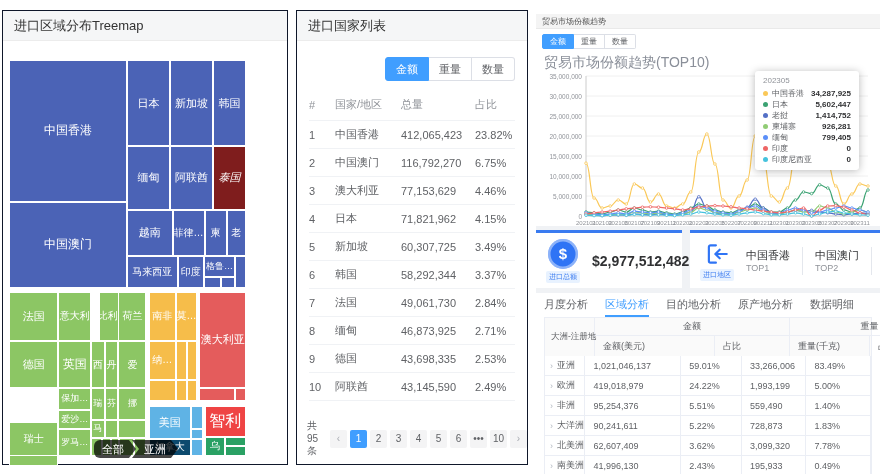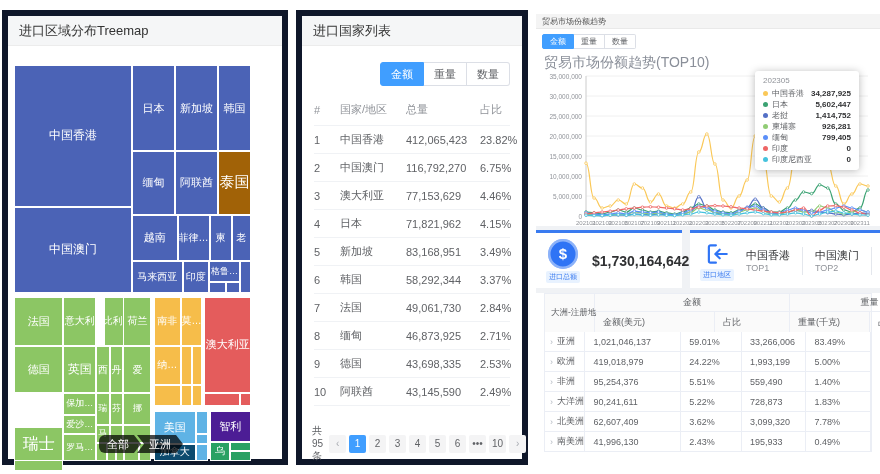--- a/index.html
+++ b/index.html
@@ -1,18 +1,18 @@
 <!DOCTYPE html>
 <html><head>
 <meta charset="utf-8">
 <style>
   * { margin:0; padding:0; box-sizing:border-box; }
   body { font-family:"Liberation Sans","DejaVu Sans",sans-serif; background:#fff; }
   .root { position:relative; width:880px; height:474px; background:#fff; overflow:hidden; }
-  .panel { position:absolute; background:#fff; border:6px solid #0f172a; }
+  .panel { position:absolute; background:#fff; border:1px solid #0f172a; }
   .phead { height:30px; background:#f5f6f7; border-bottom:1px solid #ececec; line-height:30px; padding:0 11px; font-size:13px; color:#333; }
 
   
   .p-left { left:2px; top:10px; width:286px; height:455px; }
   .tm-wrap { position:absolute; left:6px; top:49px; width:237px; height:396px; }
   .tmb { position:absolute; border:1px solid #fff; color:#fff; display:flex; align-items:center; justify-content:center; overflow:hidden; white-space:nowrap; cursor:pointer; }
   .bc { position:absolute; left:91px; bottom:6px; display:flex; z-index:5; }
   .bc-item { background:rgba(0,0,0,.72); color:#fff; font-size:11px; height:18px; line-height:18px; padding:0 12px 0 8px; cursor:pointer; }
   .bc-first { clip-path:polygon(0 0, calc(100% - 7px) 0, 100% 50%, calc(100% - 7px) 100%, 0 100%);border-radius:6px; }
   .bc-second { margin-left:-4px; clip-path:polygon(0 0, calc(100% - 7px) 0, 100% 50%, calc(100% - 7px) 100%, 0 100%, 7px 50%); padding-left:12px; }
@@ -86,21 +86,21 @@
 
   <section class="panel p-left">
     <div class="phead">进口区域分布Treemap</div>
     <div class="tm-wrap">
         <div class="tmb" style="left: 0%; top: 0%; width: 49.8%; height: 35.8%; background: rgb(75, 99, 182); font-size: 12px;">中国香港</div>
         <div class="tmb" style="left: 49.8%; top: 0%; width: 18.2%; height: 21.8%; background: rgb(75, 99, 182); font-size: 11px;">日本</div>
         <div class="tmb" style="left: 68%; top: 0%; width: 18%; height: 21.8%; background: rgb(75, 99, 182); font-size: 11px;">新加坡</div>
         <div class="tmb" style="left: 86%; top: 0%; width: 14%; height: 21.8%; background: rgb(75, 99, 182); font-size: 11px;">韩国</div>
         <div class="tmb" style="left: 49.8%; top: 21.8%; width: 18.2%; height: 16%; background: rgb(75, 99, 182); font-size: 11px;">缅甸</div>
         <div class="tmb" style="left: 68%; top: 21.8%; width: 18%; height: 16%; background: rgb(75, 99, 182); font-size: 11px;">阿联酋</div>
-        <div class="tmb" style="left: 86%; top: 21.8%; width: 14%; height: 16%; background: #a16207; font-size: 15px;">泰国</div>
+        <div class="tmb" style="left: 86%; top: 21.8%; width: 14%; height: 16%; background: #7f1d1d; font-size: 11px; font-style: italic;">泰国</div>
         <div class="tmb" style="left: 0%; top: 35.8%; width: 49.8%; height: 21.8%; background: rgb(75, 99, 182); font-size: 12px;">中国澳门</div>
         <div class="tmb" style="left: 49.8%; top: 37.8%; width: 19.2%; height: 11.7%; background: rgb(75, 99, 182); font-size: 11px;">越南</div>
         <div class="tmb" style="left: 69%; top: 37.8%; width: 13.5%; height: 11.7%; background: rgb(75, 99, 182); font-size: 10px;">菲律…</div>
         <div class="tmb" style="left: 82.5%; top: 37.8%; width: 9.3%; height: 11.7%; background: rgb(75, 99, 182); font-size: 10px;">柬</div>
         <div class="tmb" style="left: 91.8%; top: 37.8%; width: 8.2%; height: 11.7%; background: rgb(75, 99, 182); font-size: 10px;">老</div>
         <div class="tmb" style="left: 49.8%; top: 49.5%; width: 21.4%; height: 8.1%; background: rgb(75, 99, 182); font-size: 10px;">马来西亚</div>
         <div class="tmb" style="left: 71.2%; top: 49.5%; width: 11%; height: 8.1%; background: rgb(75, 99, 182); font-size: 10px;">印度</div>
         <div class="tmb" style="left: 82.2%; top: 49.5%; width: 13.3%; height: 5.3%; background: rgb(75, 99, 182); font-size: 9px;">格鲁…</div>
         <div class="tmb" style="left: 95.5%; top: 49.5%; width: 4.5%; height: 8.1%; background: rgb(75, 99, 182); font-size: 9px;"></div>
         <div class="tmb" style="left: 82.2%; top: 54.8%; width: 7.3%; height: 2.8%; background: rgb(75, 99, 182); font-size: 9px;"></div>
@@ -113,21 +113,21 @@
         <div class="tmb" style="left: 20.8%; top: 71%; width: 13.8%; height: 11.8%; background: rgb(140, 198, 100); font-size: 12px;">英国</div>
         <div class="tmb" style="left: 34.6%; top: 71%; width: 5.8%; height: 11.8%; background: rgb(140, 198, 100); font-size: 10px;">西</div>
         <div class="tmb" style="left: 40.4%; top: 71%; width: 5.8%; height: 11.8%; background: rgb(140, 198, 100); font-size: 10px;">丹</div>
         <div class="tmb" style="left: 46.2%; top: 71%; width: 11.8%; height: 11.8%; background: rgb(140, 198, 100); font-size: 10px;">爱</div>
         <div class="tmb" style="left: 0%; top: 82.8%; width: 20.8%; height: 8.7%; background: rgb(140, 198, 100); font-size: 10px; margin-top: 44px;">拉脱维亚</div>
         <div class="tmb" style="left: 20.8%; top: 82.8%; width: 13.8%; height: 5.6%; background: rgb(140, 198, 100); font-size: 9px;">保加…</div>
         <div class="tmb" style="left: 34.6%; top: 82.8%; width: 5.8%; height: 8%; background: rgb(140, 198, 100); font-size: 9px;">瑞</div>
         <div class="tmb" style="left: 40.4%; top: 82.8%; width: 5.8%; height: 8%; background: rgb(140, 198, 100); font-size: 9px;">芬</div>
         <div class="tmb" style="left: 46.2%; top: 82.8%; width: 11.8%; height: 8%; background: rgb(140, 198, 100); font-size: 9px;">挪</div>
         <div class="tmb" style="left: 20.8%; top: 88.4%; width: 13.8%; height: 4.8%; background: rgb(140, 198, 100); font-size: 9px;">爱沙…</div>
-        <div class="tmb" style="left: 0%; top: 91.5%; width: 20.8%; height: 8.5%; background: rgb(140, 198, 100); font-size: 16px;">瑞士</div>
+        <div class="tmb" style="left: 0%; top: 91.5%; width: 20.8%; height: 8.5%; background: rgb(140, 198, 100); font-size: 10px;">瑞士</div>
         <div class="tmb" style="left: 20.8%; top: 93.2%; width: 13.8%; height: 6.8%; background: rgb(140, 198, 100); font-size: 9px;">罗马…</div>
         <div class="tmb" style="left: 34.6%; top: 90.8%; width: 5.8%; height: 4.6%; background: rgb(140, 198, 100); font-size: 9px;">马</div>
         <div class="tmb" style="left: 40.4%; top: 90.8%; width: 5.8%; height: 4.6%; background: rgb(140, 198, 100); font-size: 9px;"></div>
         <div class="tmb" style="left: 46.2%; top: 90.8%; width: 11.8%; height: 4.6%; background: rgb(140, 198, 100); font-size: 9px;"></div>
         <div class="tmb" style="left: 34.6%; top: 95.4%; width: 4.6%; height: 4.6%; background: rgb(140, 198, 100); font-size: 9px;"></div>
         <div class="tmb" style="left: 39.2%; top: 95.4%; width: 4%; height: 4.6%; background: rgb(140, 198, 100); font-size: 9px;"></div>
         <div class="tmb" style="left: 43.2%; top: 95.4%; width: 3.4%; height: 4.6%; background: rgb(140, 198, 100); font-size: 9px;"></div>
         <div class="tmb" style="left: 46.6%; top: 95.4%; width: 6%; height: 4.6%; background: rgb(140, 198, 100); font-size: 9px;"></div>
         <div class="tmb" style="left: 52.6%; top: 95.4%; width: 5.4%; height: 4.6%; background: rgb(140, 198, 100); font-size: 9px;"></div>
         <div class="tmb" style="left: 59%; top: 58.5%; width: 11.3%; height: 12.5%; background: rgb(246, 189, 74); font-size: 10px;">南非</div>
@@ -139,21 +139,21 @@
         <div class="tmb" style="left: 70.3%; top: 80.7%; width: 5%; height: 5.5%; background: rgb(246, 189, 74); font-size: 9px;"></div>
         <div class="tmb" style="left: 75.3%; top: 80.7%; width: 4.2%; height: 5.5%; background: rgb(246, 189, 74); font-size: 9px;"></div>
         <div class="tmb" style="left: 80.3%; top: 58.5%; width: 19.7%; height: 24.3%; background: rgb(228, 92, 92); font-size: 11px;">澳大利亚</div>
         <div class="tmb" style="left: 80.3%; top: 82.8%; width: 15%; height: 3.4%; background: rgb(228, 92, 92); font-size: 9px;"></div>
         <div class="tmb" style="left: 95.3%; top: 82.8%; width: 4.7%; height: 3.4%; background: rgb(228, 92, 92); font-size: 9px;"></div>
         <div class="tmb" style="left: 59%; top: 87.3%; width: 17.6%; height: 8.4%; background: rgb(95, 179, 229); font-size: 11px;">美国</div>
         <div class="tmb" style="left: 59%; top: 95.7%; width: 17.6%; height: 4.3%; background: #0c4a6e; font-size: 10px;">加拿大</div>
         <div class="tmb" style="left: 76.6%; top: 87.3%; width: 5.4%; height: 6%; background: rgb(95, 179, 229); font-size: 9px;"></div>
         <div class="tmb" style="left: 76.6%; top: 93.3%; width: 5.4%; height: 2.4%; background: rgb(95, 179, 229); font-size: 9px;"></div>
         <div class="tmb" style="left: 76.6%; top: 95.7%; width: 5.4%; height: 4.3%; background: rgb(95, 179, 229); font-size: 9px;"></div>
-        <div class="tmb" style="left: 82.6%; top: 87.3%; width: 17.4%; height: 7.9%; background: #4c1d95; font-size: 11px;">智利</div>
+        <div class="tmb" style="left: 82.6%; top: 87.3%; width: 17.4%; height: 7.9%; background: #ef4444; font-size: 16px;">智利</div>
         <div class="tmb" style="left: 82.6%; top: 95.2%; width: 8.6%; height: 4.8%; background: rgb(42, 161, 100); font-size: 10px;">乌</div>
         <div class="tmb" style="left: 91.2%; top: 95.2%; width: 8.8%; height: 2.4%; background: rgb(42, 161, 100); font-size: 9px;"></div>
         <div class="tmb" style="left: 91.2%; top: 97.6%; width: 8.8%; height: 2.4%; background: rgb(42, 161, 100); font-size: 9px;"></div>
       </div>
     <div class="bc">
       <div class="bc-item bc-first">全部</div>
       <div class="bc-item bc-second">亚洲</div>
     </div>
   </section>
 
@@ -192,21 +192,21 @@
           </div>
           <div class="crow">
             <span>4</span>
             <span>日本</span>
             <span>71,821,962</span>
             <span>4.15%</span>
           </div>
           <div class="crow">
             <span>5</span>
             <span>新加坡</span>
-            <span>83,168,951</span>
+            <span>60,307,725</span>
             <span>3.49%</span>
           </div>
           <div class="crow">
             <span>6</span>
             <span>韩国</span>
             <span>58,292,344</span>
             <span>3.37%</span>
           </div>
           <div class="crow">
             <span>7</span>
@@ -595,21 +595,21 @@
             </div>
           </div>
       </div>
     </div>
     <div class="r-cards">
       <div class="r-card card1">
         <div class="icon-col">
           <div class="coin">$</div>
           <div class="icon-label">进口总额</div>
         </div>
-        <div class="card-value">$1,730,164,642</div>
+        <div class="card-value">$2,977,512,482</div>
       </div>
       <div class="r-card card2">
         <div class="icon-col">
           <svg width="26" height="26" viewBox="0 0 24 24">
             <path d="M11 4H6a1.5 1.5 0 0 0-1.5 1.5v13A1.5 1.5 0 0 0 6 20h5" fill="none" stroke="#2f74f5" stroke-width="2" stroke-linecap="round"></path>
             <line x1="21" y1="12" x2="11" y2="12" stroke="#2f74f5" stroke-width="2" stroke-linecap="round"></line>
             <path d="M14.5 8 10.5 12l4 4" fill="none" stroke="#2f74f5" stroke-width="2" stroke-linecap="round" stroke-linejoin="round"></path>
           </svg>
           <div class="icon-label">进口地区</div>
         </div>
@@ -621,20 +621,27 @@
             <div class="top-div"></div>
             <div class="top-col">
               <div class="top-name">中国澳门</div>
               <div class="top-rank">TOP2</div>
             </div>
             <div class="top-div"></div>
           </div>
       </div>
     </div>
     <div class="r-bottom">
+      <div class="r-tabs">
+          <div class="r-tab">月度分析</div>
+          <div class="r-tab active">区域分析</div>
+          <div class="r-tab">目的地分析</div>
+          <div class="r-tab">原产地分析</div>
+          <div class="r-tab">数据明细</div>
+        </div>
       <div class="ct">
         <div class="ct-head">
           <div class="ct-nh">大洲-注册地</div>
           <div>
             <div class="ct-groups">
               <div class="ct-g g1">金额</div>
               <div class="ct-g g2">重量</div>
             </div>
             <div class="ct-subs">
               <div class="ct-sc w-amt">金额(美元)</div>

